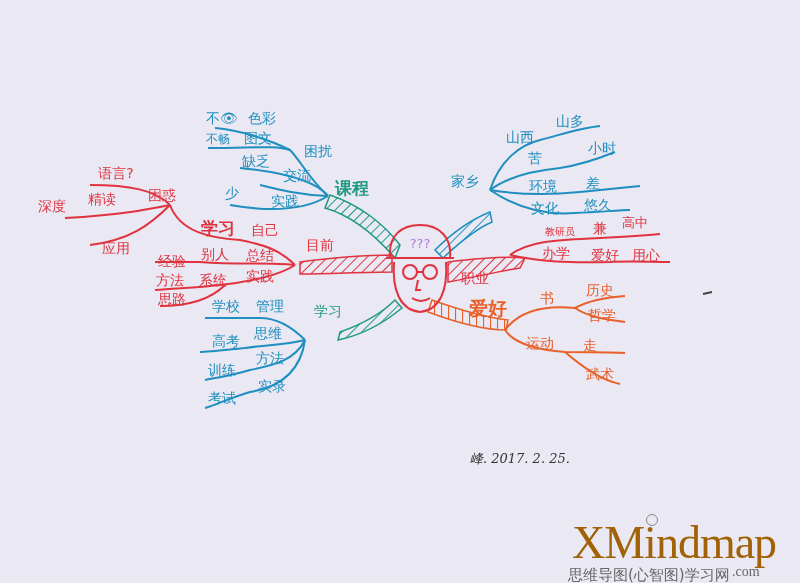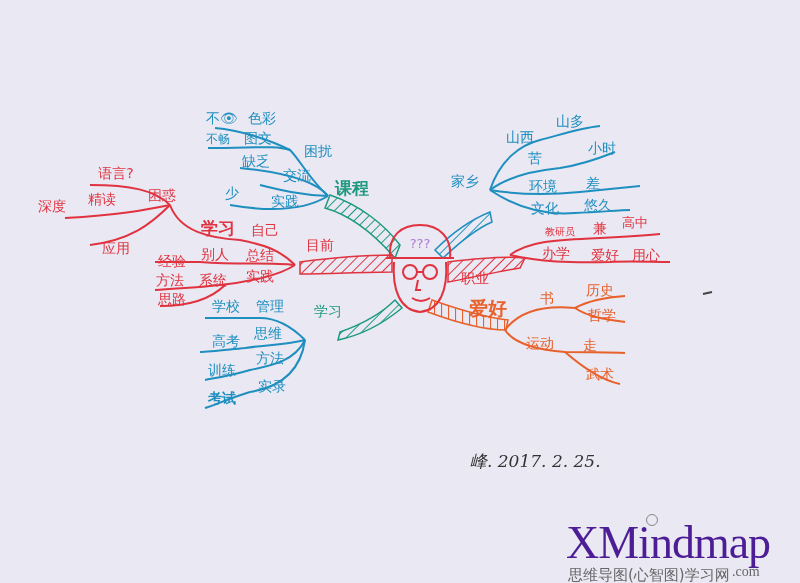--- a/index.html
+++ b/index.html
@@ -4,23 +4,23 @@
 <style>
   html,body{margin:0;padding:0;}
   body{width:800px;height:583px;background:#e9e8f3;position:relative;overflow:hidden;font-family:"DejaVu Sans",sans-serif;}
   #canvas{position:absolute;left:0;top:0;width:800px;height:583px;}
   .lbl{position:absolute;white-space:nowrap;font-size:14px;line-height:1;transform:translate(-50%,-100%);font-family:"DejaVu Sans",sans-serif;}
   .red{color:#e0333f;}
   .blue{color:#1f8fbf;}
   .teal{color:#1f9a80;}
   .orange{color:#e8602a;}
   .big{font-size:17px;font-weight:bold;}
-  .sig{position:absolute;left:470px;top:450px;font-family:"DejaVu Serif",serif;font-style:italic;font-size:17px;color:#333;}
+  .sig{position:absolute;left:470px;top:450px;font-family:"DejaVu Serif",serif;font-style:italic;font-size:13px;color:#333;}
   .logo{position:absolute;left:560px;top:520px;width:240px;height:63px;}
-  .logo-main{position:absolute;left:6px;top:0;font-family:"Liberation Serif",serif;font-size:46px;color:#4c1d95;letter-spacing:-1px;line-height:1;}
+  .logo-main{position:absolute;left:12px;top:0;font-family:"Liberation Serif",serif;font-size:46px;color:#a16207;letter-spacing:-1px;line-height:1;}
   .logo-sub{position:absolute;left:8px;top:46px;font-size:15px;color:#666;font-family:"DejaVu Sans",sans-serif;}
   .logo-com{position:absolute;left:172px;top:44px;font-size:14px;color:#666;font-family:"Liberation Serif",serif;}
   .bulb{position:absolute;left:86px;top:-6px;width:10px;height:10px;border:1.5px solid #888;border-radius:50%;}
 </style>
 </head>
 <body>
 
 <svg id="canvas" viewBox="0 0 800 583" xmlns="http://www.w3.org/2000/svg">
   <defs>
     <pattern id="hatchT" patternUnits="userSpaceOnUse" width="7" height="7" patternTransform="rotate(45)">
@@ -155,21 +155,21 @@
 <div class="lbl orange" style="left:590px;top:352px;">走</div>
 <div class="lbl orange" style="left:600px;top:381px;text-align:center;">武术</div>
 
 <div class="lbl teal" style="left:328px;top:318px;">学习</div>
 <div class="lbl blue" style="left:226px;top:313px;">学校</div>
 <div class="lbl blue" style="left:270px;top:313px;">管理</div>
 <div class="lbl blue" style="left:226px;top:348px;text-align:center;">高考</div>
 <div class="lbl blue" style="left:268px;top:340px;">思维</div>
 <div class="lbl blue" style="left:222px;top:377px;">训练</div>
 <div class="lbl blue" style="left:270px;top:365px;">方法</div>
-<div class="lbl blue" style="left:222px;top:405px;font-weight:bold;">考试</div>
+<div class="lbl blue" style="left:222px;top:405px;">考试</div>
 <div class="lbl blue" style="left:272px;top:393px;">实录</div>
 
 <div class="lbl red" style="left:320px;top:252px;">目前</div>
 <div class="lbl red big" style="left:218px;top:237px;">学习</div>
 <div class="lbl red" style="left:265px;top:237px;">自己</div>
 <div class="lbl red" style="left:172px;top:268px;">经验</div>
 <div class="lbl red" style="left:215px;top:261px;">别人</div>
 <div class="lbl red" style="left:260px;top:262px;">总结</div>
 <div class="lbl red" style="left:170px;top:287px;">方法</div>
 <div class="lbl red" style="left:213px;top:287px;">系统</div>

